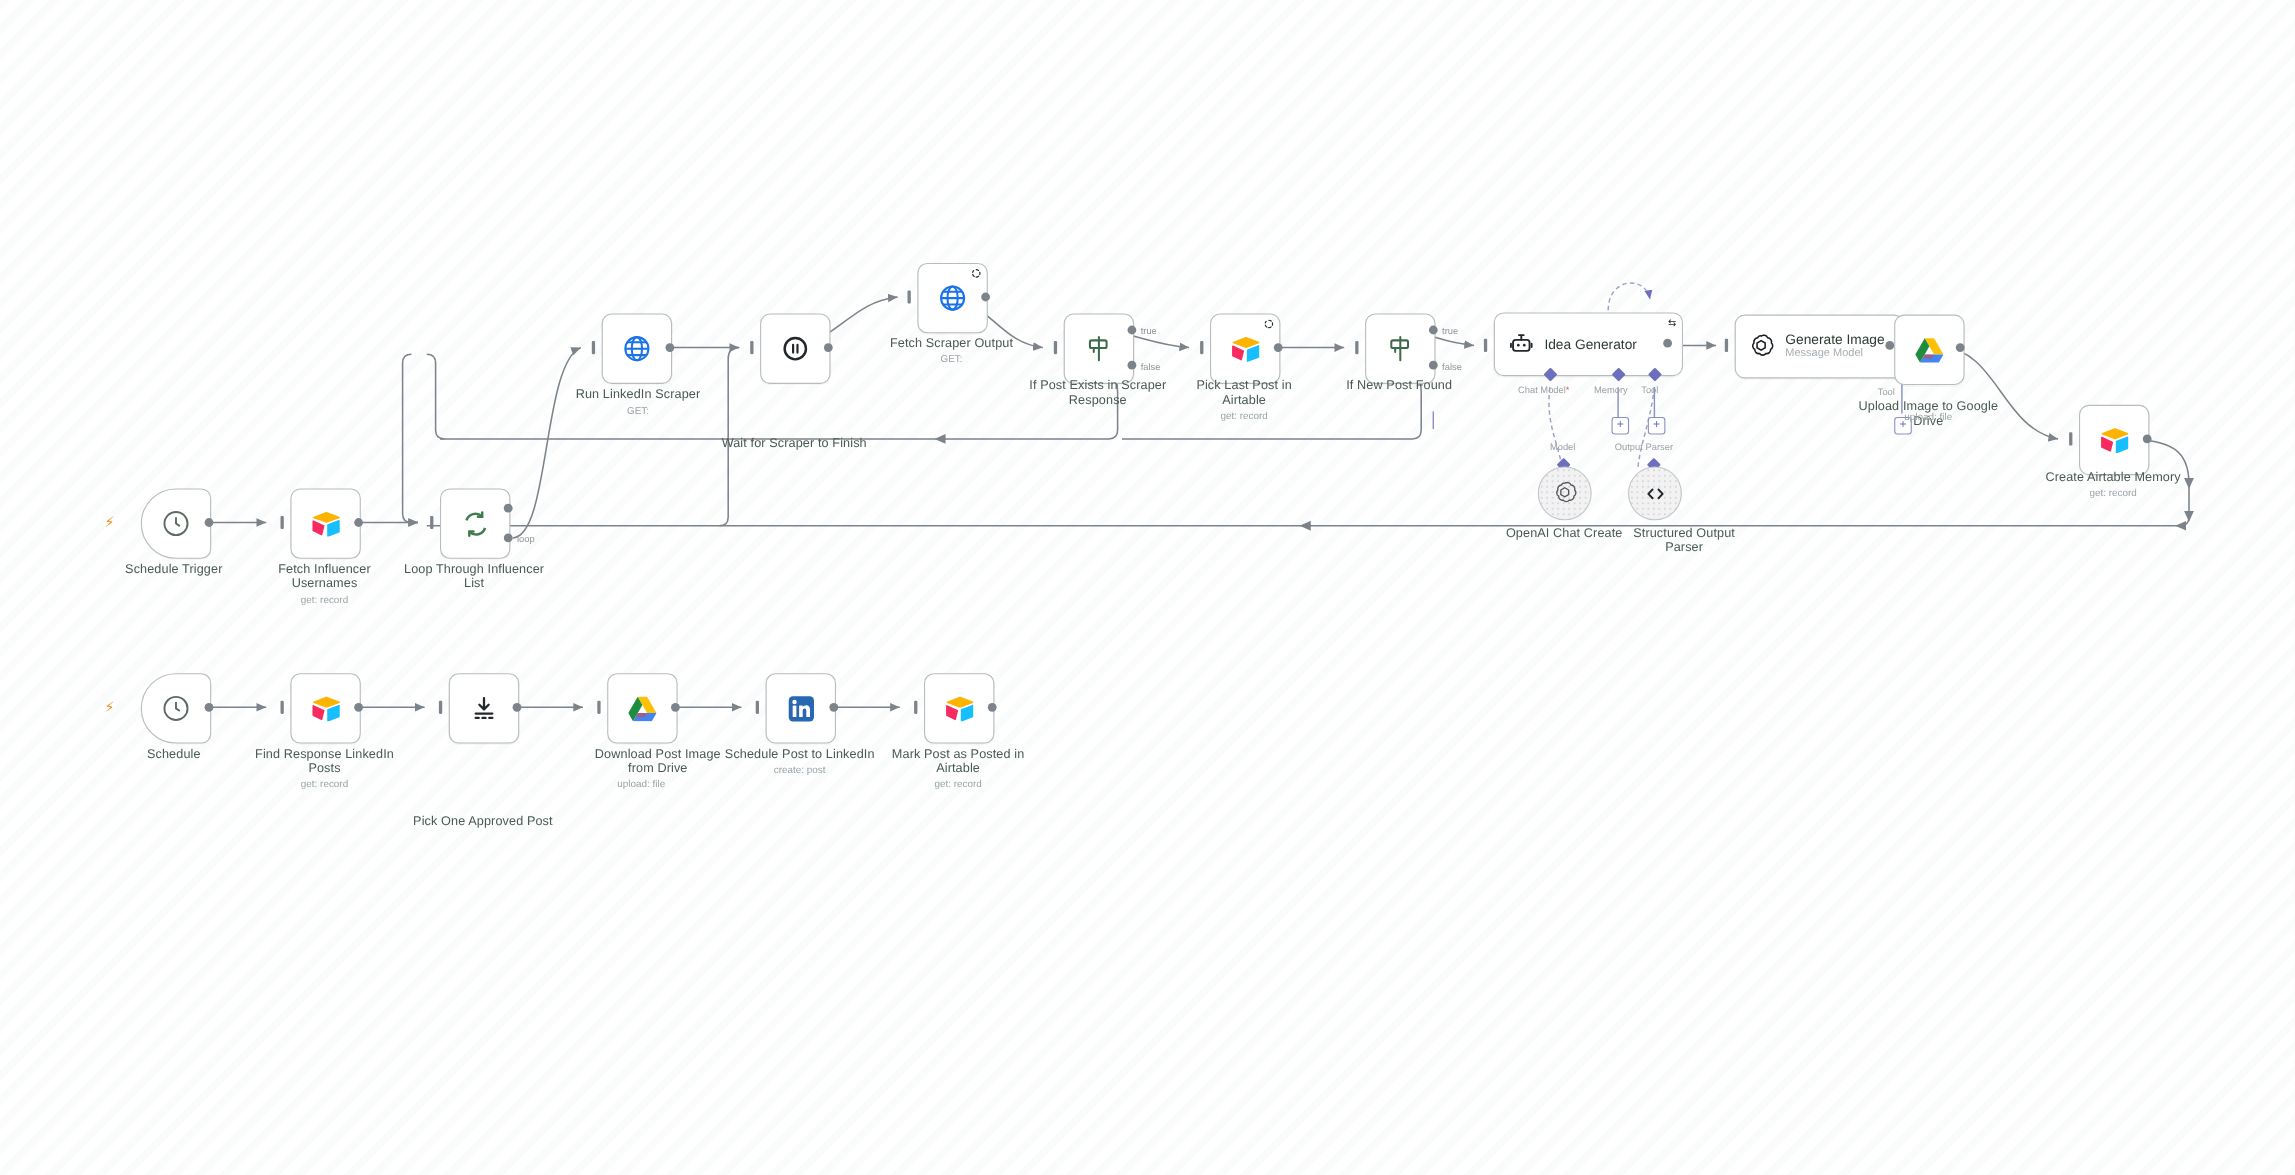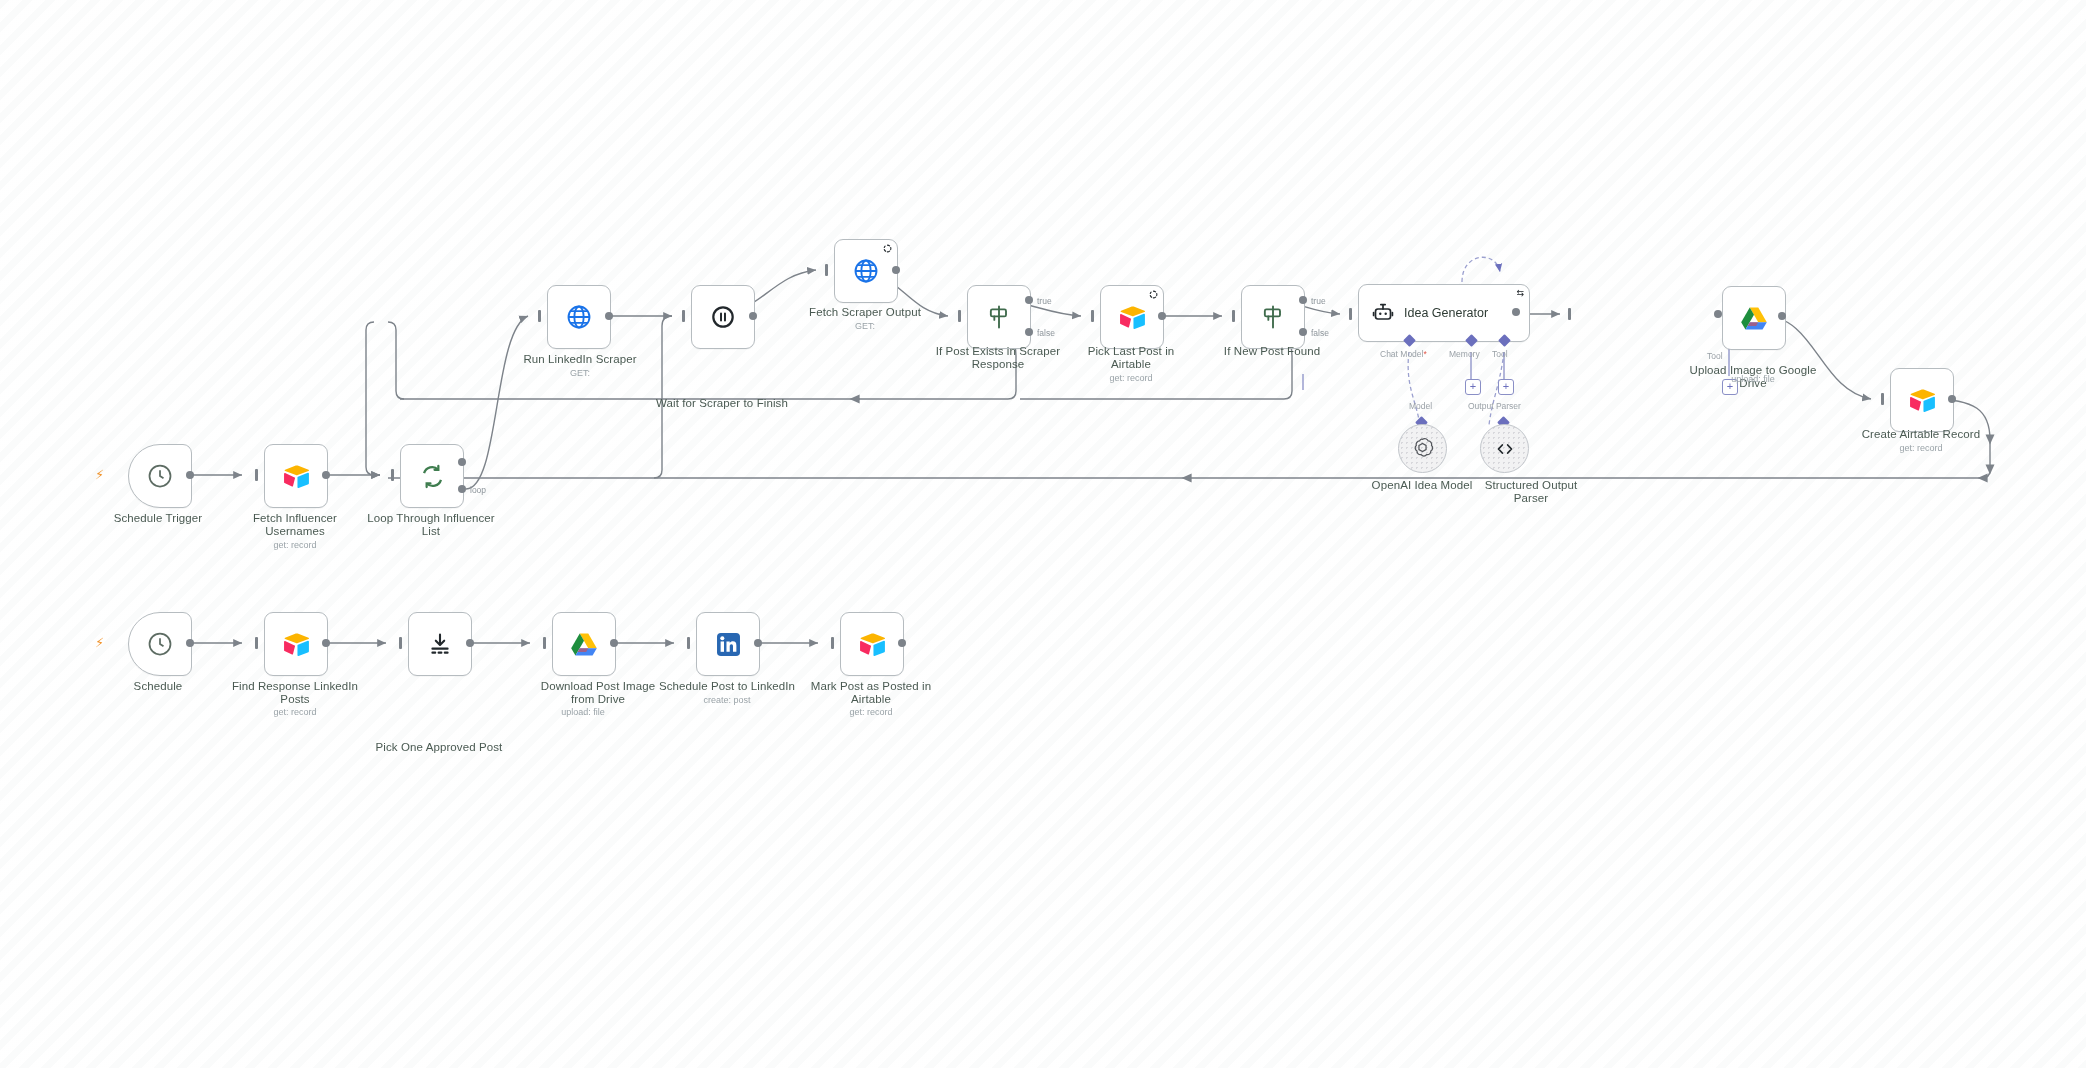--- a/index.html
+++ b/index.html
@@ -287,32 +287,42 @@
   <div class="sublabel" style="left:1409px;top:401px;">Model</div>
   <div class="sublabel" style="left:1468px;top:401px;">Output Parser</div>
 
   <div class="diamond" style="left:1417px;top:418px;"></div>
   <div class="circle" style="left:1398px;top:424px;">
     <svg class="gl" width="25" height="25" viewBox="0 0 24 24" fill="none" stroke="#53565b" stroke-width="1.2">
       <path d="M12 3.2c1.9-1.4 4.6-.6 5.5 1.5 2.2.1 3.8 2.3 3.2 4.4 1.6 1.5 1.3 4.2-.7 5.3.2 2.2-1.8 4-4 3.5-1.3 1.8-4 1.8-5.3 0-2.2.5-4.2-1.3-4-3.5-2-1.1-2.3-3.8-.7-5.3-.6-2.1 1-4.3 3.2-4.4.5-1.2 1.6-2 2.8-1.5z"></path>
       <path d="M8.6 9.1 12 7.1l3.4 2v3.9L12 15l-3.4-2z"></path>
       </svg>
   </div>
-  <div class="caption" style="left:1352px;top:479px;width:140px;">OpenAI Idea Model</div>
+  <div class="caption" style="left:1352px;top:479px;width:140px;">OpenAI Chat Create</div>
 
   <div class="diamond" style="left:1499px;top:418px;"></div>
   <div class="circle" style="left:1480px;top:424px;">
     <svg class="gl" width="24" height="24" viewBox="0 0 24 24" fill="none" stroke="#22282c" stroke-width="1.8">
       <path d="M9.3 8 5.5 12l3.8 4M14.7 8l3.8 4-3.8 4" stroke-linecap="round" stroke-linejoin="round"></path>
       </svg>
   </div>
   <div class="caption" style="left:1456px;top:479px;width:150px;">Structured Output
 Parser</div>
 
   <div class="inbar" style="left:1568px;top:308px;"></div>
+  <div class="box wide" style="left:1577px;top:286px;">
+    <svg class="gl" width="26" height="26" viewBox="0 0 24 24" fill="none" stroke="#1b1f23" stroke-width="1.3">
+      <path d="M12 3.2c1.9-1.4 4.6-.6 5.5 1.5 2.2.1 3.8 2.3 3.2 4.4 1.6 1.5 1.3 4.2-.7 5.3.2 2.2-1.8 4-4 3.5-1.3 1.8-4 1.8-5.3 0-2.2.5-4.2-1.3-4-3.5-2-1.1-2.3-3.8-.7-5.3-.6-2.1 1-4.3 3.2-4.4.5-1.2 1.6-2 2.8-1.5z"></path>
+      <path d="M8.6 9.1 12 7.1l3.4 2v3.9L12 15l-3.4-2z"></path>
+      </svg>
+    <div style="margin-left:9px;">
+      <div class="chipname">Generate Image</div>
+      <div class="chipsub">Message Model</div>
+    </div>
+  </div>
   <div class="dot" style="left:1714px;top:310px;"></div>
   <div class="diamond" style="left:1725px;top:339px;"></div>
   <div class="sublabel" style="left:1707px;top:351px;">Tool</div>
   <div class="plusbox" style="left:1722px;top:379px;">+</div>
 
   <div class="box" style="left:1722px;top:286px;">
     <svg class="gdrive" viewBox="0 0 28 25">
       <path d="M9.4 1.2h9.2l9.2 15.9h-9.2z" fill="#ffc107"></path>
       <path d="M9.4 1.2 0.2 17.1l4.6 7.9 9.2-15.9z" fill="#1e8e3e"></path>
       <path d="M4.8 25h18.4l4.6-7.9H9.4z" fill="#4285f4"></path>
@@ -326,21 +336,21 @@
 
   <div class="inbar" style="left:1881px;top:393px;"></div>
   <div class="box" style="left:1890px;top:368px;">
     <svg class="airtable" viewBox="0 0 32 28">
       <path d="M15.8 1.2 2.6 6.2c-.8.3-.8 1.4 0 1.7l13.3 5c.7.3 1.5.3 2.2 0l13.3-5c.8-.3.8-1.4 0-1.7l-13.3-5c-.7-.3-1.5-.3-2.3 0z" fill="#fcb400"></path>
       <path d="M17.8 15.6v12.2c0 .7.7 1.2 1.3.9l12.2-4.7c.4-.2.6-.6.6-1V11c0-.7-.7-1.2-1.3-.9l-12.2 4.7c-.4.1-.6.5-.6.8z" fill="#18bfff"></path>
       <path d="M14.9 16.2 2.6 10.4c-.6-.3-1.3.2-1.3.9v10.4c0 .4.2.8.6.9l9.2 4.4c.6.3 1.3-.2 1.3-.9l2.5-9.9z" fill="#f82b60"></path>
     </svg>
   </div>
   <div class="dot" style="left:1948px;top:395px;"></div>
-  <div class="caption" style="left:1841px;top:428px;width:160px;">Create Airtable Record</div>
+  <div class="caption" style="left:1841px;top:428px;width:160px;">Create Airtable Memory</div>
   <div class="subcap" style="left:1841px;top:443px;width:160px;">get: record</div>
 
   <div class="bolt" style="left:95px;top:636px;">⚡</div>
   <div class="box trigger" style="left:128px;top:612px;">
     <svg class="gl" width="28" height="28" viewBox="0 0 24 24" fill="none" stroke="#5d6c63" stroke-width="1.5">
       <circle cx="12" cy="12" r="9"></circle>
         <path d="M12 7v5l3 2"></path>
       </svg>
   </div>
   <div class="dot" style="left:186px;top:639px;"></div>

